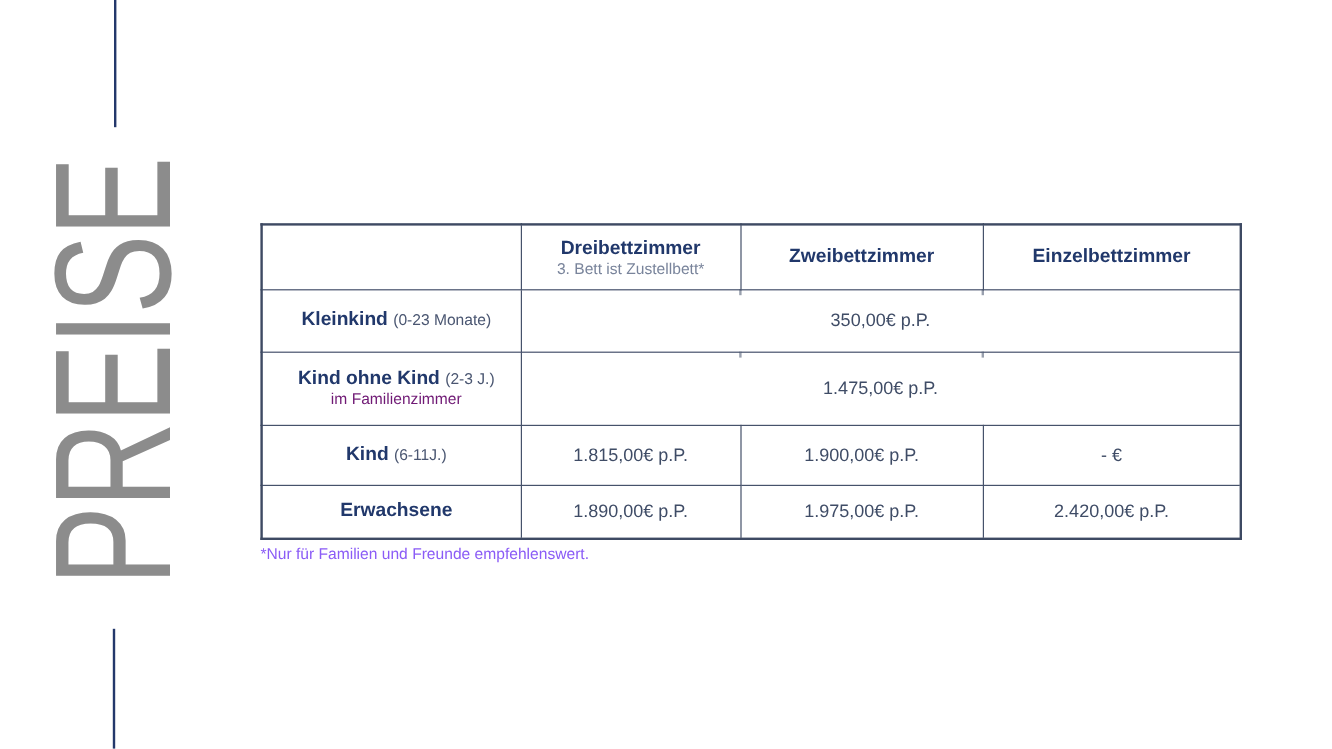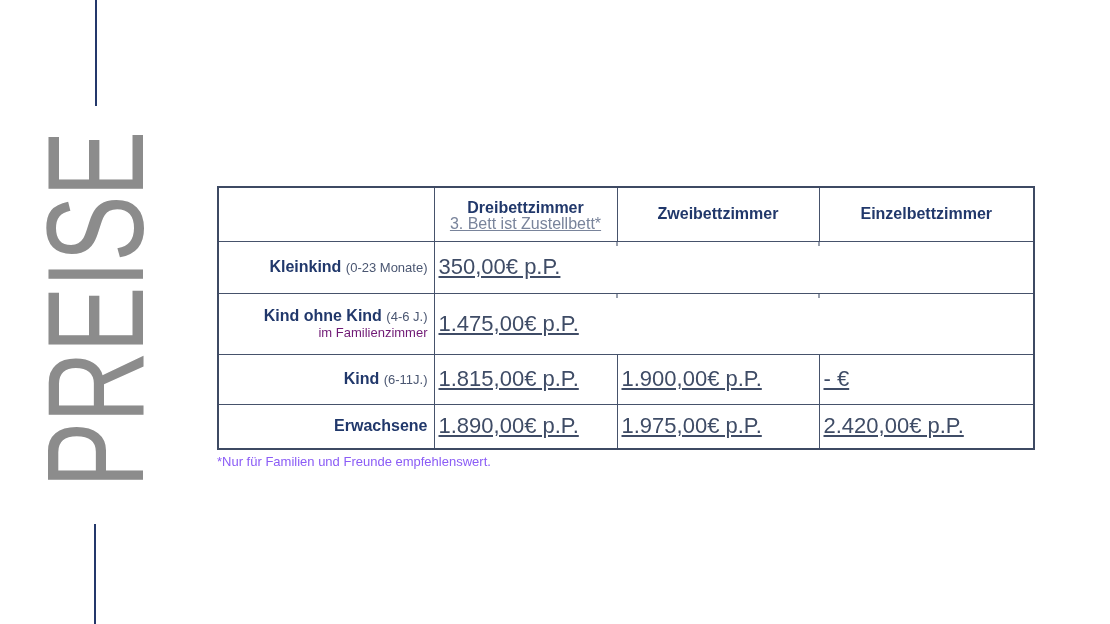--- a/index.html
+++ b/index.html
@@ -67,51 +67,49 @@
   .th-title {
     display: block;
     font-weight: bold;
     font-size: 16px;
     color: #21386b;
     line-height: 18px;
   }
   .th-sub {
     display: block;
     font-weight: 400;
-    font-size: 16px;
+    font-size: 13px;
     color: #79849b;
     line-height: 13px;
-    text-decoration: underline;
-  }
-
-  .label-cell { text-align: right; padding: 4px 6px 4px 14px; }
+  }
+
+  .label-cell { text-align: center; padding: 4px 6px 4px 14px; }
   .label-bold {
     font-weight: bold;
     font-size: 16px;
     color: #21386b;
   }
   .label-note {
     font-weight: 400;
     font-size: 13px;
     color: #4a5671;
   }
   .label-note2 {
     display: block;
     font-weight: 400;
     font-size: 13px;
     line-height: 15px;
     color: #701a75;
   }
 
   .price-cell {
-    text-align: left;
-    font-size: 22px;
+    text-align: center;
+    font-size: 15px;
     color: #3f4c66;
     padding: 2px 4px;
-    text-decoration: underline;
   }
 
   
   .border-tick {
     position: absolute;
     width: 1.5px;
     height: 5px;
     background: #46526b;
     opacity: 0.55;
   }
@@ -164,21 +162,21 @@
     <td class="label-cell">
       <span class="label-bold">Kleinkind</span>
       <span class="label-note">(0-23 Monate)</span>
     </td>
     <td class="price-cell" colspan="3">350,00€ p.P.</td>
   </tr>
 
   <tr class="r2">
     <td class="label-cell">
       <span class="label-bold">Kind ohne Kind</span>
-      <span class="label-note">(4-6 J.)</span>
+      <span class="label-note">(2-3 J.)</span>
       <span class="label-note2">im Familienzimmer</span>
     </td>
     <td class="price-cell" colspan="3">1.475,00€ p.P.</td>
   </tr>
 
   <tr class="r3">
     <td class="label-cell">
       <span class="label-bold">Kind</span>
       <span class="label-note">(6-11J.)</span>
     </td>

